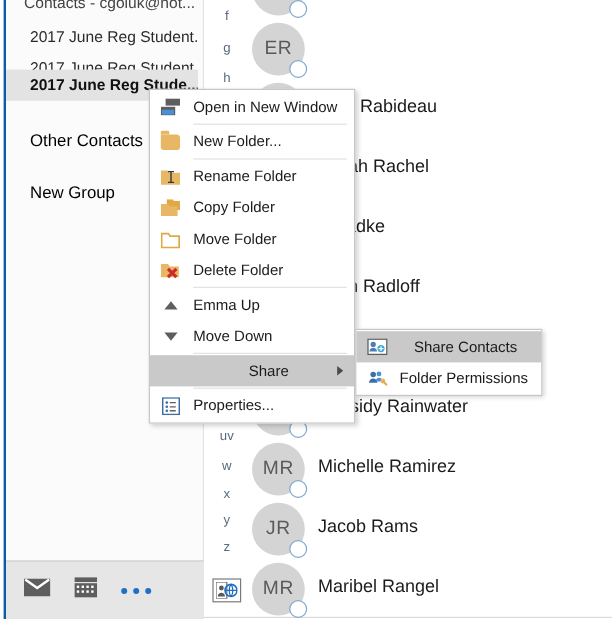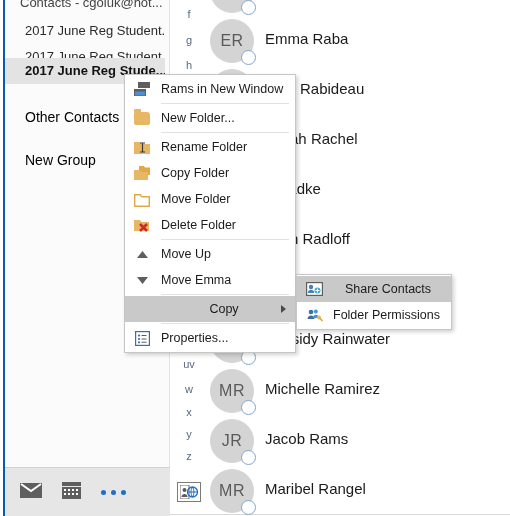--- a/index.html
+++ b/index.html
@@ -249,21 +249,20 @@
 
     <div class="contact-row" style="top:-34px">
       <div class="avatar"></div>
       <div class="presence"></div>
       <div class="contact-name"></div>
     </div>
 
     <div class="contact-row" style="top:16px">
       <div class="avatar">ER</div>
       <div class="presence"></div>
-      <div class="contact-name">Emma Raba</div>
     </div>
 
     <div class="contact-row" style="top:66px">
       <div class="avatar"></div>
       <div class="presence"></div>
       <div class="contact-name">lelyn Rabideau</div>
     </div>
 
     <div class="contact-row" style="top:116px">
       <div class="avatar"></div>
@@ -311,21 +310,21 @@
   <div class="ctx-menu">
 
     <div class="ctx-item">
       <span class="ctx-ico">
         <svg width="17" height="15" viewBox="0 0 17 15">
           <rect x="4" y="0" width="12" height="6" fill="#5e5e5e"></rect>
           <rect x="0" y="7" width="12" height="7" fill="#5e5e5e"></rect>
           <rect x="1" y="9.5" width="10" height="4" fill="#4a90d9"></rect>
         </svg>
       </span>
-      <span>Rams in New Window</span>
+      <span>Open in New Window</span>
     </div>
     <div class="ctx-sep"></div>
 
     <div class="ctx-item">
       <span class="ctx-ico">
           <span class="folder-ico"></span>
         </span>
       <span>New Folder...</span>
     </div>
     <div class="ctx-sep"></div>
@@ -369,35 +368,35 @@
       <span>Delete Folder</span>
     </div>
     <div class="ctx-sep"></div>
 
     <div class="ctx-item">
       <span class="ctx-ico">
         <svg width="13" height="9" viewBox="0 0 13 9">
             <path d="M6.5 1L12 8H1z" fill="#5e5e5e"></path>
           </svg>
       </span>
-      <span>Move Up</span>
+      <span>Emma Up</span>
     </div>
 
     <div class="ctx-item">
       <span class="ctx-ico">
         <svg width="13" height="9" viewBox="0 0 13 9">
             <path d="M6.5 8L1 1h11z" fill="#5e5e5e"></path>
           </svg>
       </span>
-      <span>Move Emma</span>
+      <span>Move Down</span>
     </div>
     <div class="ctx-sep"></div>
 
     <div class="ctx-item hl">
-      <span>Copy</span>
+      <span>Share</span>
       <span class="ctx-arrow"></span>
     </div>
     <div class="ctx-sep"></div>
 
     <div class="ctx-item">
       <span class="ctx-ico">
         <svg width="15" height="15" viewBox="0 0 15 15">
           <rect x="0.6" y="0.6" width="13.8" height="13.8" fill="#fff" stroke="#3a6ea5" stroke-width="1.2"></rect>
           <g fill="#3a6ea5">
               <circle cx="4" cy="4.5" r="1.1"></circle>

